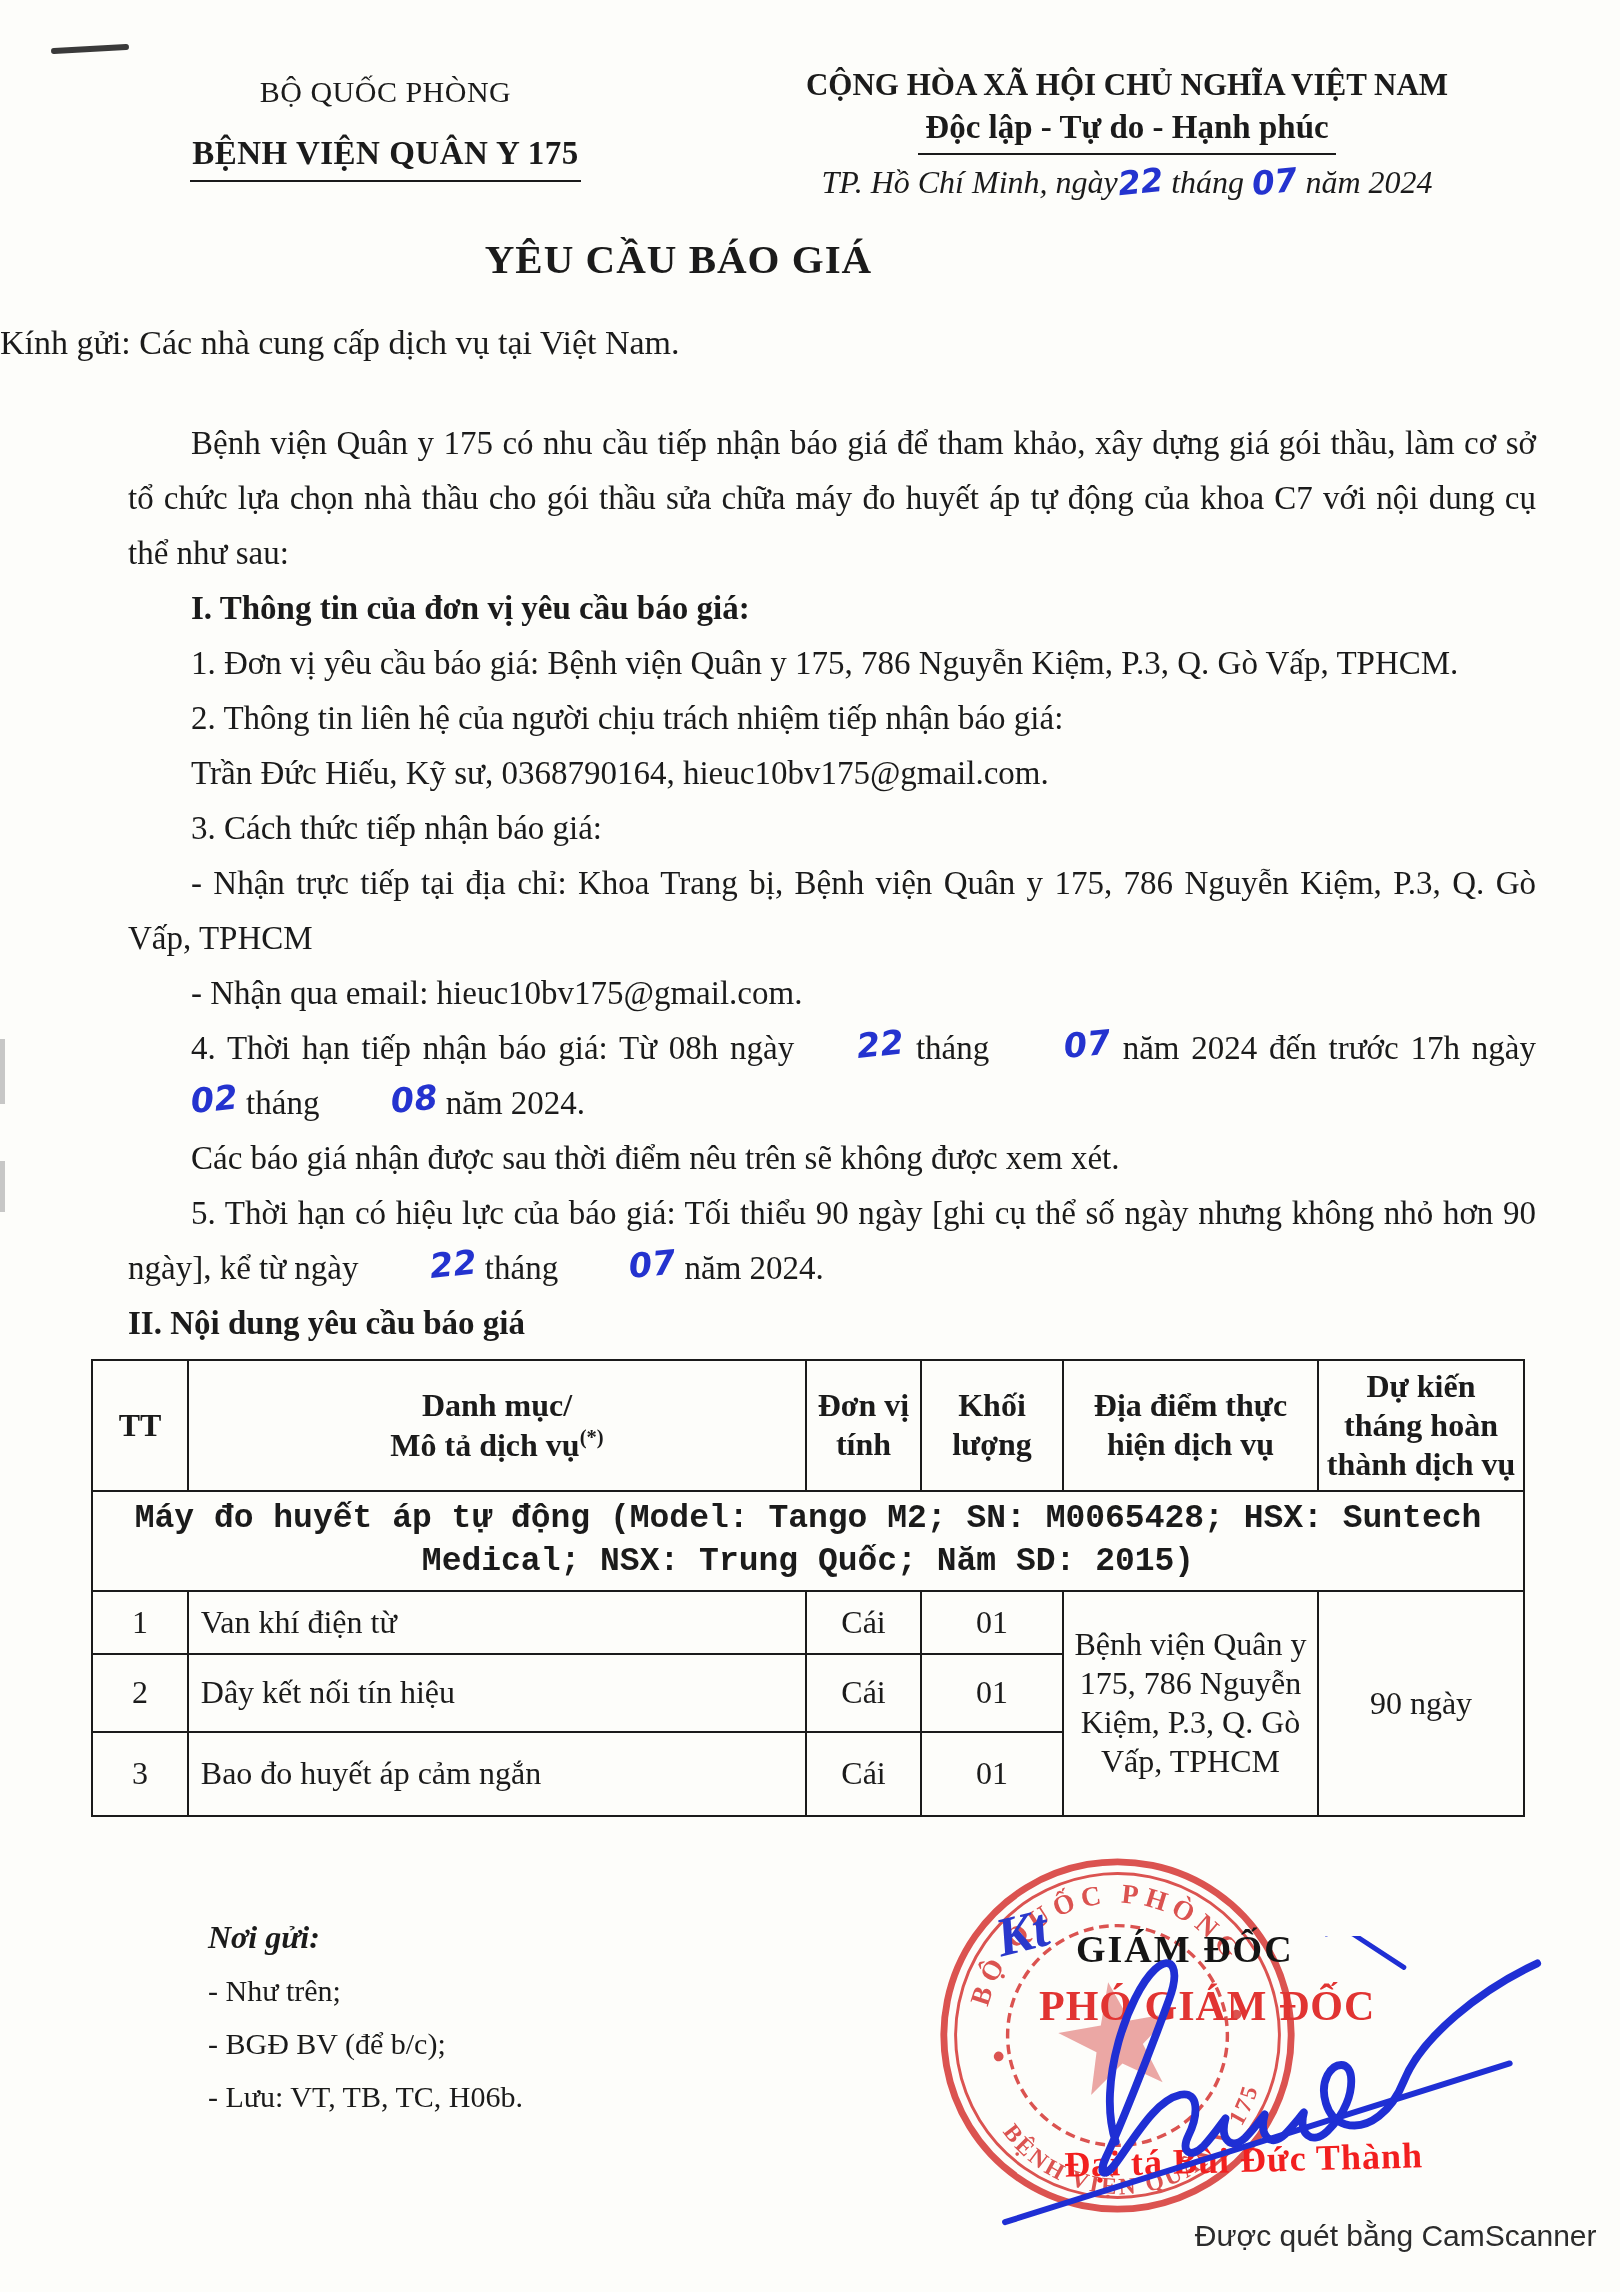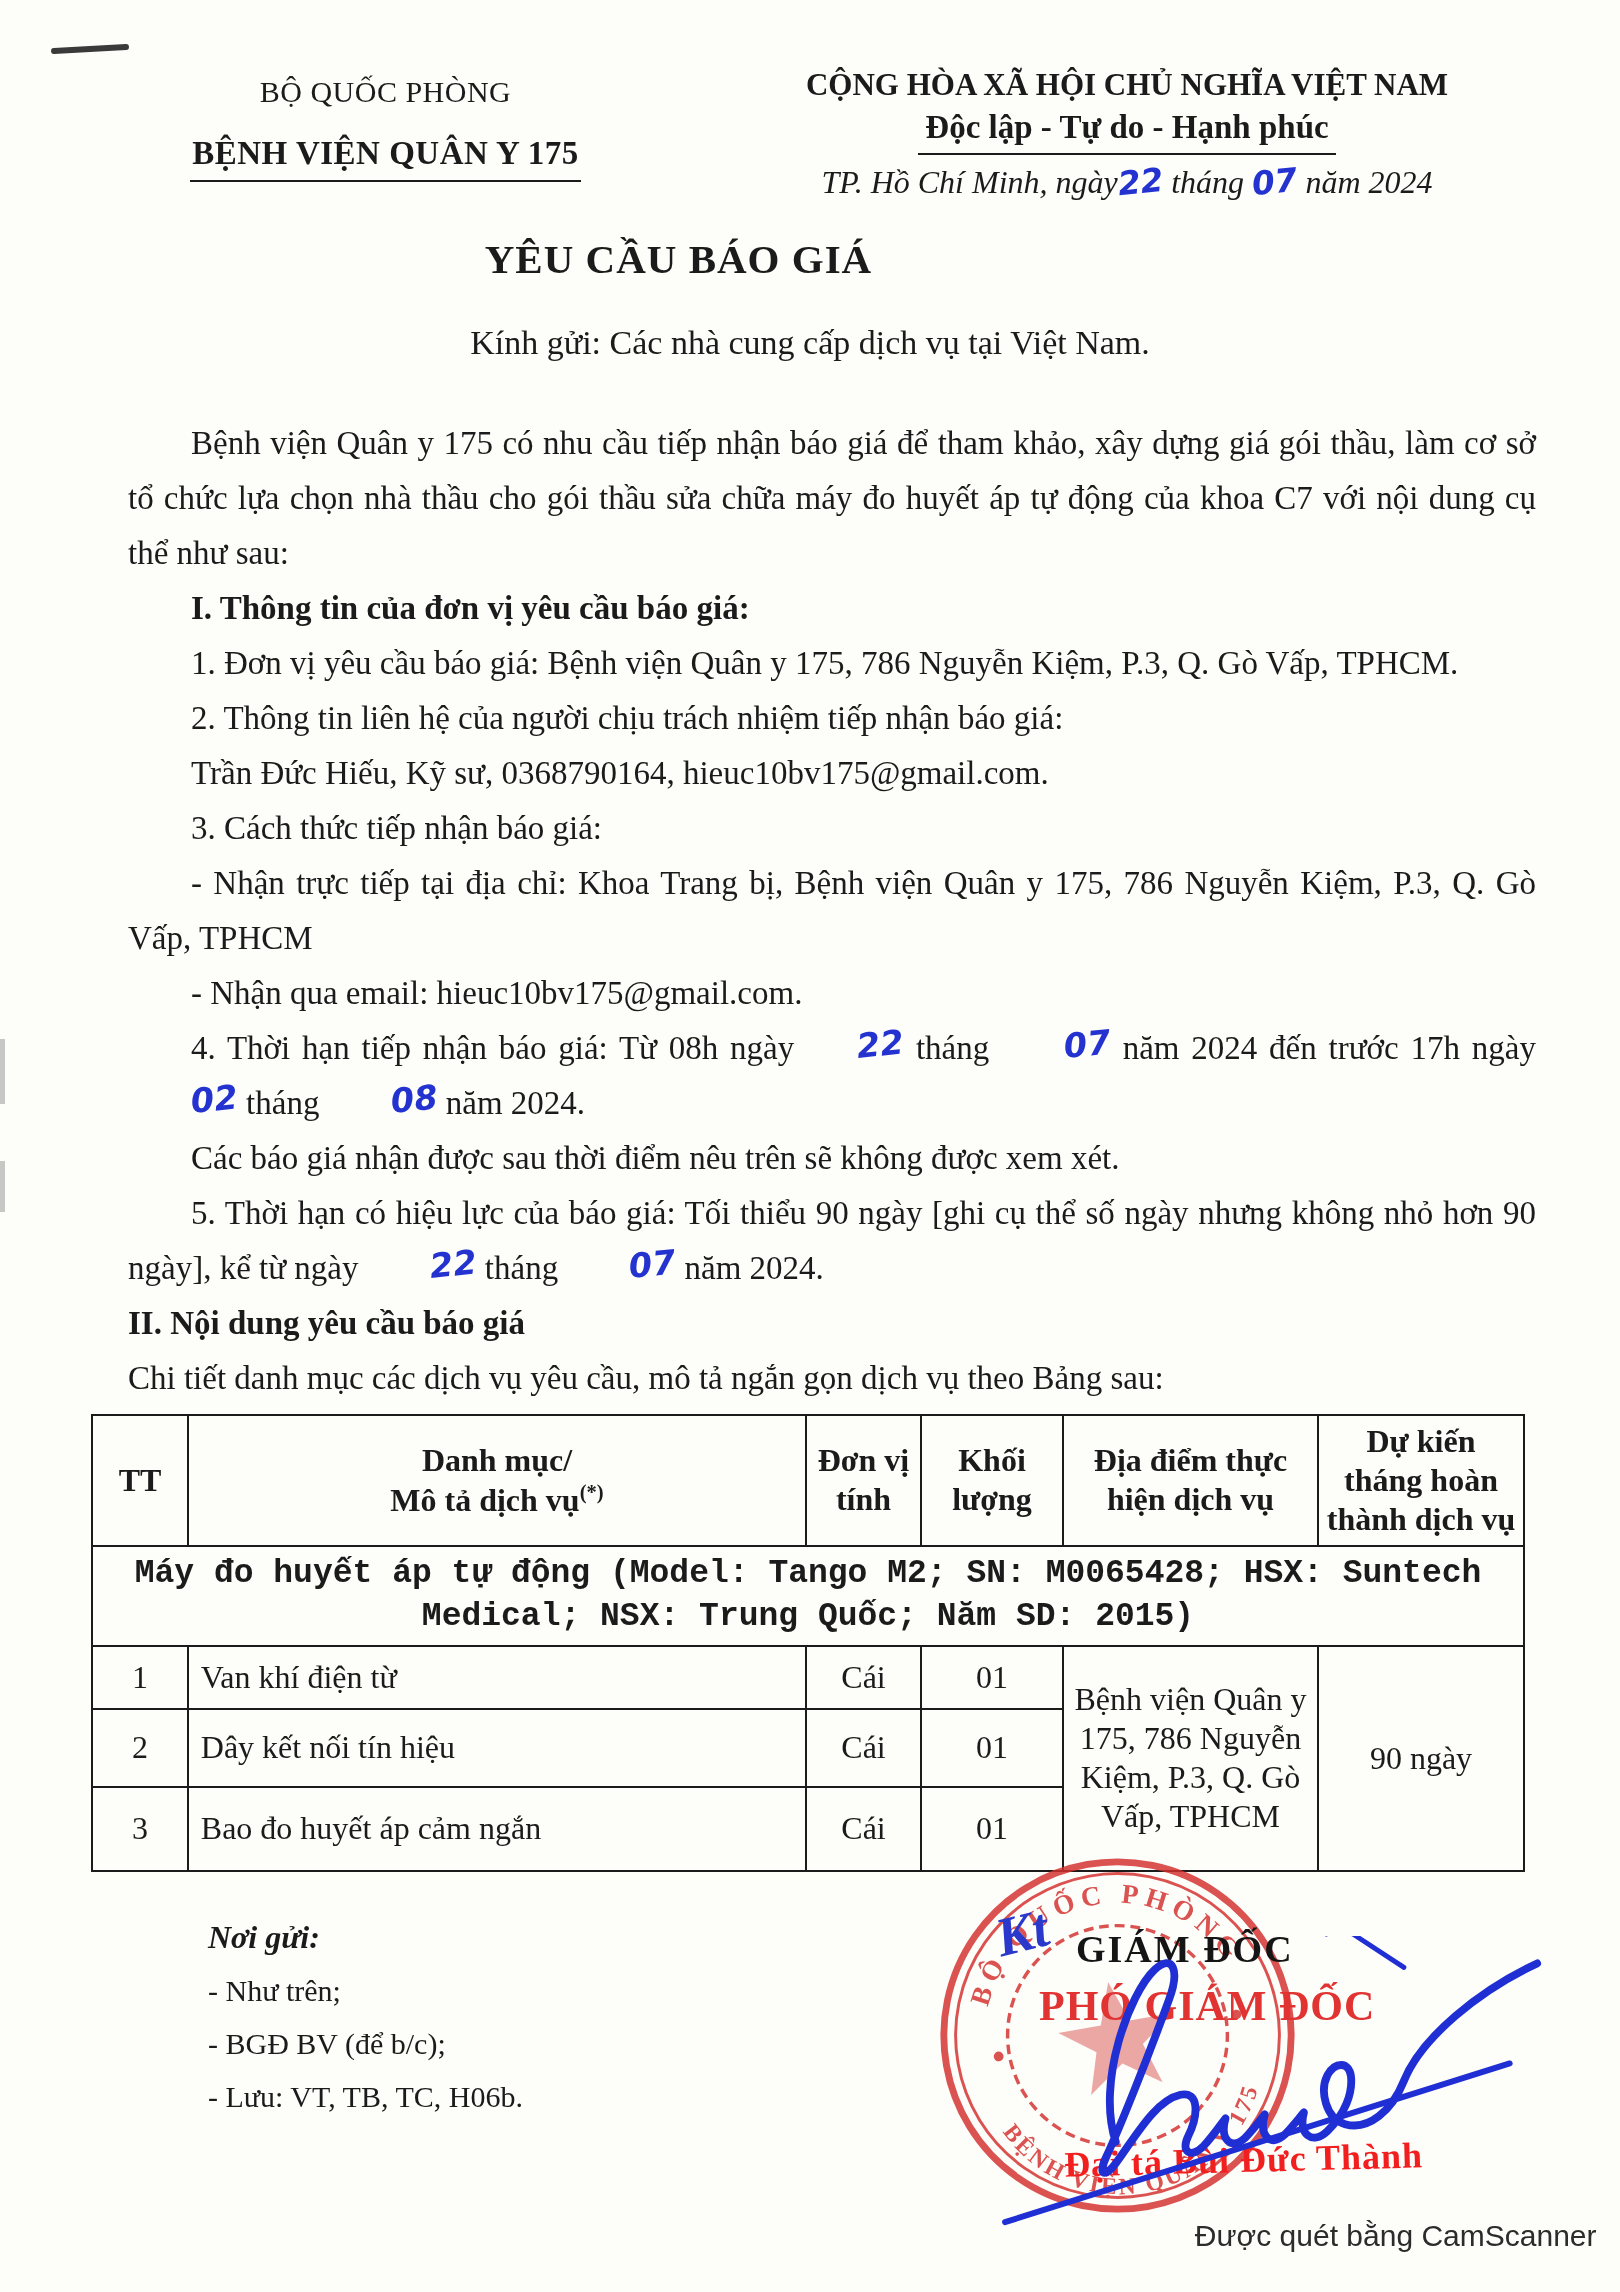--- a/index.html
+++ b/index.html
@@ -24,21 +24,21 @@
   .hdr-right .l1{font-size:31px; font-weight:bold;}
   .hdr-right .l2{display:inline-block; margin-top:1px; font-size:33px; font-weight:bold;
     padding:0 7.8px 3.9px; border-bottom:2.9px solid #1b1b1b;}
   .hdr-right .l3{margin-top:6.9px; font-size:32px; font-style:italic;}
 
   .hw{font-family:"DejaVu Sans",sans-serif; font-style:italic; font-weight:bold;
     color:#2433cf; display:inline-block; transform:rotate(-6deg); line-height:1; font-size:1.02em;}
 
   .doc-title{position:absolute; top:235px; left:0; width:1357px; text-align:center;
     font-size:41px; font-weight:bold; letter-spacing:1px;}
-  .greeting{position:absolute; top:324px; left:0; width:1620px; text-align:center; font-size:34px;}
+  .greeting{position:absolute; top:324px; left:0; width:1620px; font-size:34px;}
 
   
   .body-text{position:absolute; top:416px; left:128px; width:1408px;
     font-size:33px; line-height:55px; text-align:justify;}
   .body-text p{margin:0; text-indent:63px;}
   .body-text p.noindent{text-indent:0;}
   .bold{font-weight:bold;}
 
   
   table.quote{border-collapse:collapse; table-layout:fixed; width:1432px;
@@ -99,21 +99,20 @@
     <p>1. Đơn vị yêu cầu báo giá: Bệnh viện Quân y 175, 786 Nguyễn Kiệm, P.3, Q. Gò Vấp, TPHCM.</p>
     <p>2. Thông tin liên hệ của người chịu trách nhiệm tiếp nhận báo giá:</p>
     <p>Trần Đức Hiếu, Kỹ sư, 0368790164, hieuc10bv175@gmail.com.</p>
     <p>3. Cách thức tiếp nhận báo giá:</p>
     <p>- Nhận trực tiếp tại địa chỉ: Khoa Trang bị, Bệnh viện Quân y 175, 786 Nguyễn Kiệm, P.3, Q. Gò Vấp, TPHCM</p>
     <p>- Nhận qua email: hieuc10bv175@gmail.com.</p>
     <p><span>4. Thời hạn tiếp nhận báo giá: Từ 08h ngày</span><span class="hw">22</span><span> tháng </span><span class="hw">07</span><span> năm 2024 đến trước 17h ngày</span><span class="hw">02</span><span> tháng </span><span class="hw">08</span><span> năm 2024.</span></p>
     <p>Các báo giá nhận được sau thời điểm nêu trên sẽ không được xem xét.</p>
     <p><span>5. Thời hạn có hiệu lực của báo giá: Tối thiểu 90 ngày [ghi cụ thể số ngày nhưng không nhỏ hơn 90 ngày], kể từ ngày </span><span class="hw">22</span><span> tháng </span><span class="hw">07</span><span> năm 2024.</span></p>
     <p class="bold noindent">II. Nội dung yêu cầu báo giá</p>
-    <p class="noindent">Chi tiết danh mục các dịch vụ yêu cầu, mô tả ngắn gọn dịch vụ theo Bảng sau:</p>
 
     <table class="quote">
       <colgroup>
         <col style="width:96px">
           <col style="width:618px">
           <col style="width:115px">
         <col style="width:142px">
           <col style="width:255px">
           <col style="width:206px">
       </colgroup>

